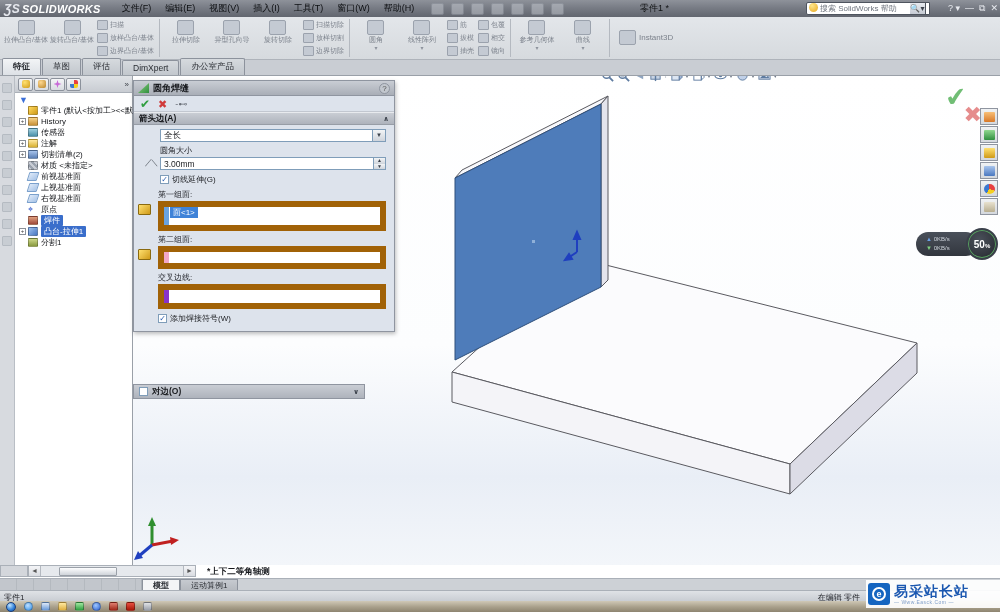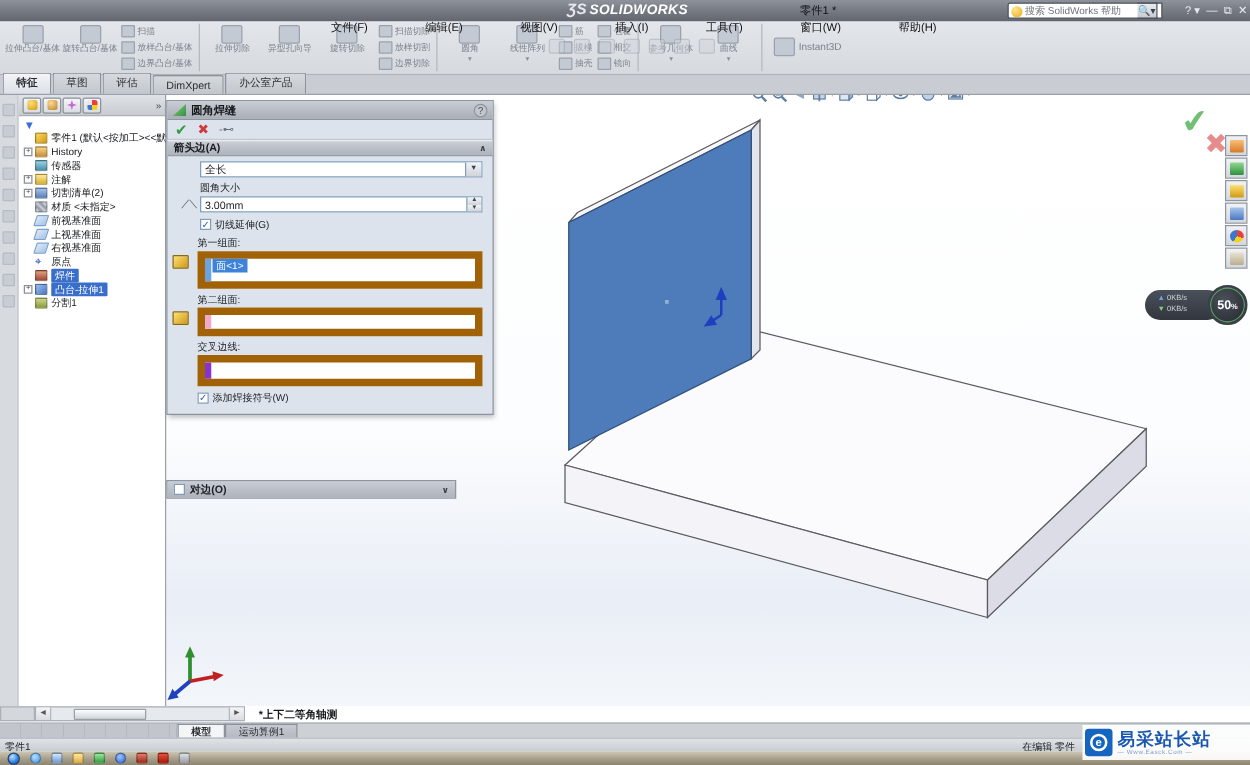--- a/index.html
+++ b/index.html
@@ -3,29 +3,29 @@
 <meta charset="utf-8">
 <style>
   * { margin:0; padding:0; box-sizing:border-box; }
   html,body { width:1000px; height:612px; overflow:hidden; }
   body { font-family:"Liberation Sans","DejaVu Sans",sans-serif; font-size:9px; color:#1c1e22; position:relative; background:#fff; }
   .abs { position:absolute; }
 
   
   #titlebar { left:0; top:0; width:1000px; height:17px;
     background:linear-gradient(180deg,#8e929a 0%,#787c85 45%,#62666f 100%);
-    display:flex; align-items:center; z-index:60;flex-direction:column; }
+    display:flex; align-items:center; z-index:60; }
   .logo { color:#fff; font-style:italic; font-weight:bold; font-size:11px; letter-spacing:.3px; margin-left:4px; white-space:nowrap; }
   .logo .ds { color:#e6e8ee; font-size:12px; margin-right:2px; }
-  .menu { display:flex; margin-left:14px;gap:32px; }
+  .menu { display:flex; margin-left:14px; }
   .menu span { padding:2px 7px; font-size:9px; color:#0d0f12; cursor:default; }
   .quickicons { display:flex; gap:7px; margin-left:10px; opacity:.45; }
   .qi { width:13px; height:12px; background:#cfd3da; border:1px solid #9aa0aa; border-radius:2px; }
   .doc-title { position:absolute; left:640px; top:2px; font-size:9px; color:#101214; }
-  .searchbox { position:absolute; left:806px; top:2px; width:124px; height:13px; background:#fff; border:1px solid #4e545e; border-radius:2px 0 0 2px; display:flex; align-items:flex-end; overflow:hidden; }
+  .searchbox { position:absolute; left:806px; top:2px; width:124px; height:13px; background:#fff; border:1px solid #4e545e; border-radius:2px 0 0 2px; display:flex; align-items:flex-start; overflow:hidden; }
   .searchbox .qball { width:9px; height:9px; border-radius:50%; background:radial-gradient(circle at 35% 30%,#ffe68a,#e8a81f); margin:0 2px; flex:none; }
   .searchbox .stext { color:#6e747e; font-size:8px; white-space:nowrap; }
   .search-go { position:absolute; left:910px; top:2px; width:16px; height:13px; background:linear-gradient(#e8ebf0,#c6cbd4); border:1px solid #4e545e; border-left:none; font-size:8px; color:#3c424c; text-align:center; line-height:12px; }
   .win-ctrls { position:absolute; right:2px; top:1px; display:flex; gap:5px; align-items:center; }
   .win-ctrls span { color:#e8eaef; font-size:9px; line-height:14px; }
 
   
   #ribbon { left:0; top:17px; width:1000px; height:43px; background:linear-gradient(180deg,#e3e6ea,#d6dade); border-bottom:1px solid #aeb3ba; display:flex; align-items:stretch; z-index:55; }
   .rgroup { display:flex; align-items:stretch; padding:1px 3px; }
   .rdivider { width:1px; background:#b4b9c0; margin:2px 0; }

